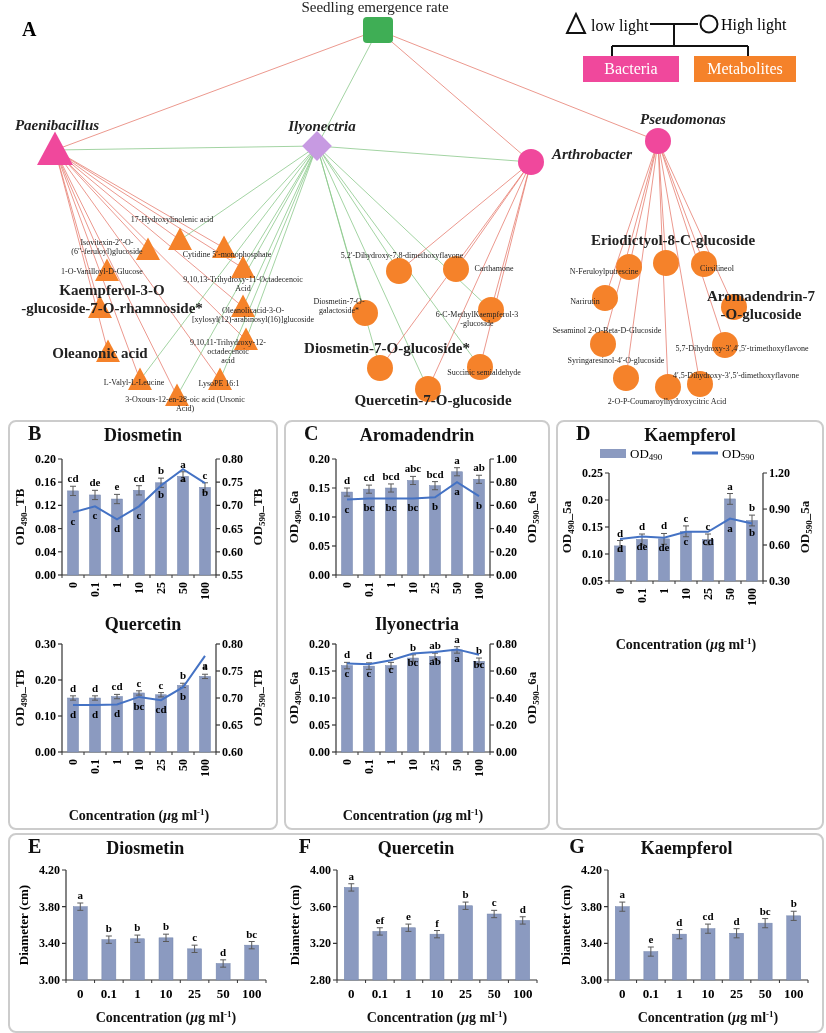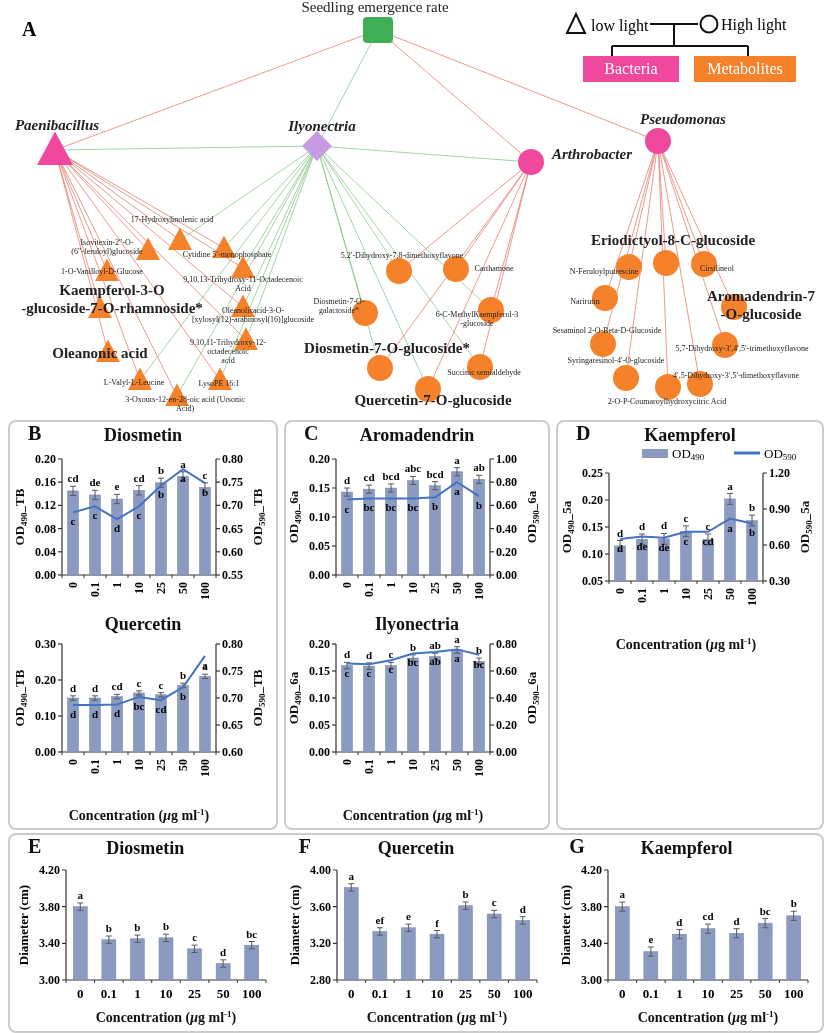--- a/index.html
+++ b/index.html
@@ -8,21 +8,21 @@
   #panel-a{position:absolute;left:0;top:0;width:826px;height:420px;}
   .pbox{position:absolute;border:2px solid #cccccc;border-radius:8px;background:#fff;overflow:hidden;}
   #box-b{left:8px;top:420px;width:266px;height:406px;}
   #box-c{left:284px;top:420px;width:262px;height:406px;}
   #box-d{left:556px;top:420px;width:264px;height:406px;}
   #box-efg{left:8px;top:833px;width:812px;height:196px;display:flex;}
   .chart-col{flex:1;position:relative;}
   .trow{position:relative;height:20px;line-height:20px;text-align:center;
         font-weight:bold;font-size:18px;margin-top:3px;}
   .pletter{position:absolute;left:18px;top:-2px;font-size:20px;font-weight:bold;}
-  .legend-row{height:18px;text-align:right;padding-right:10px;}
+  .legend-row{height:18px;text-align:center;padding-right:10px;}
   svg{display:block;margin:0 auto;}
 </style>
 </head>
 <body>
 
 <div class="fig">
   <div id="panel-a">
       <svg width="826" height="420">
         <text x="22" y="36" font-family="&quot;Liberation Serif&quot;,serif" font-size="20" font-weight="bold">A</text>
         <line x1="378" y1="30" x2="55" y2="150" stroke="#e77f72" stroke-width="1" opacity="0.8"></line>

